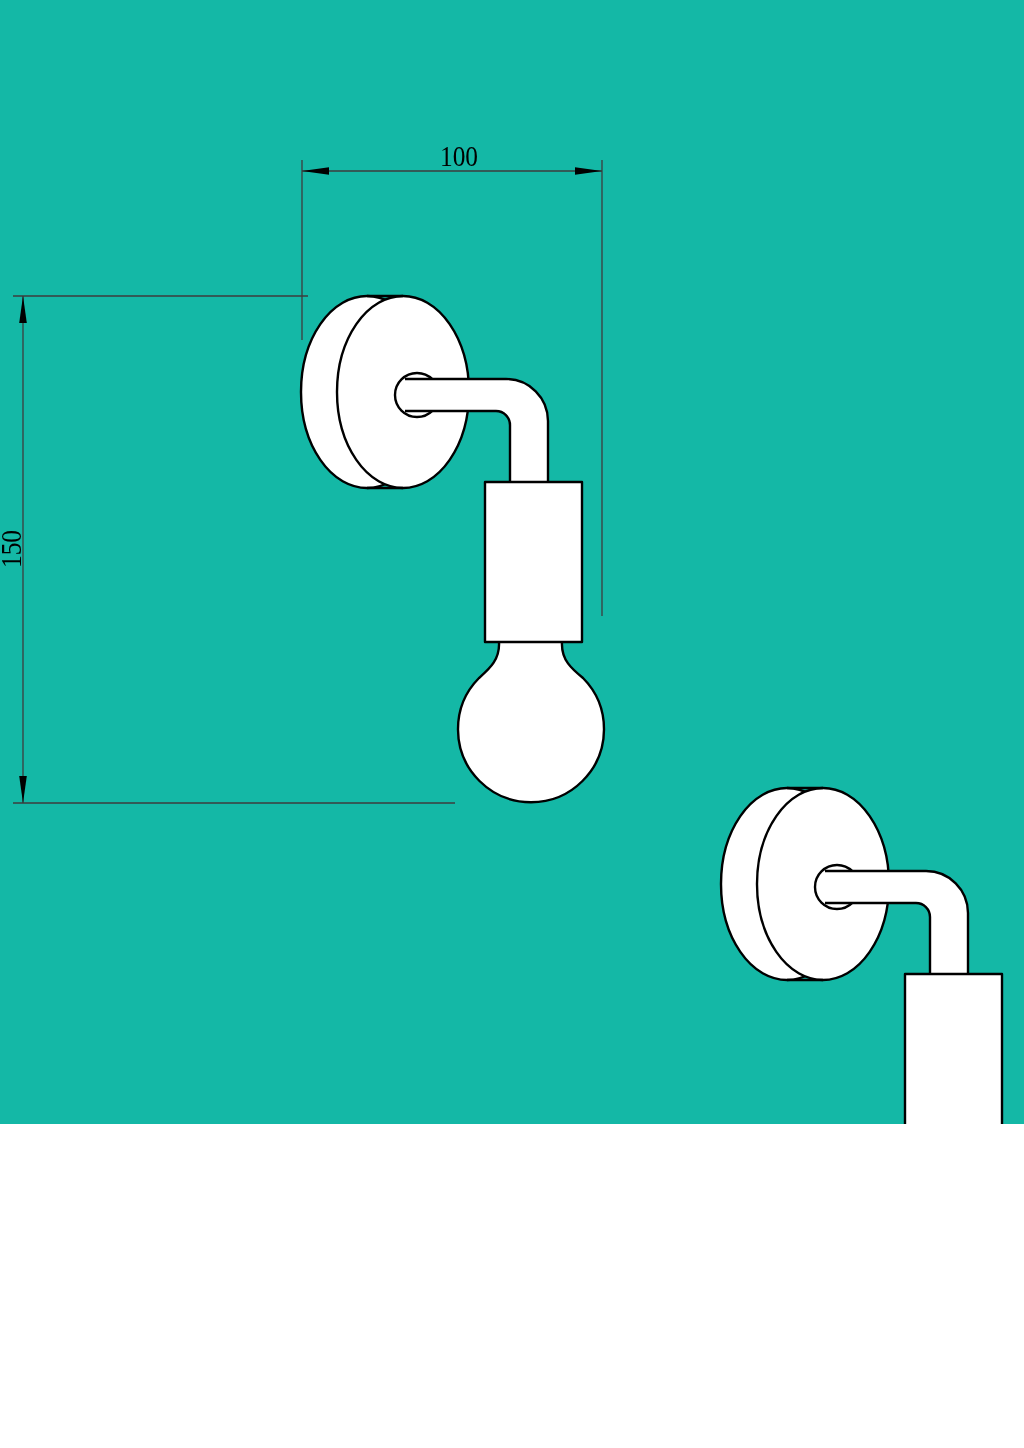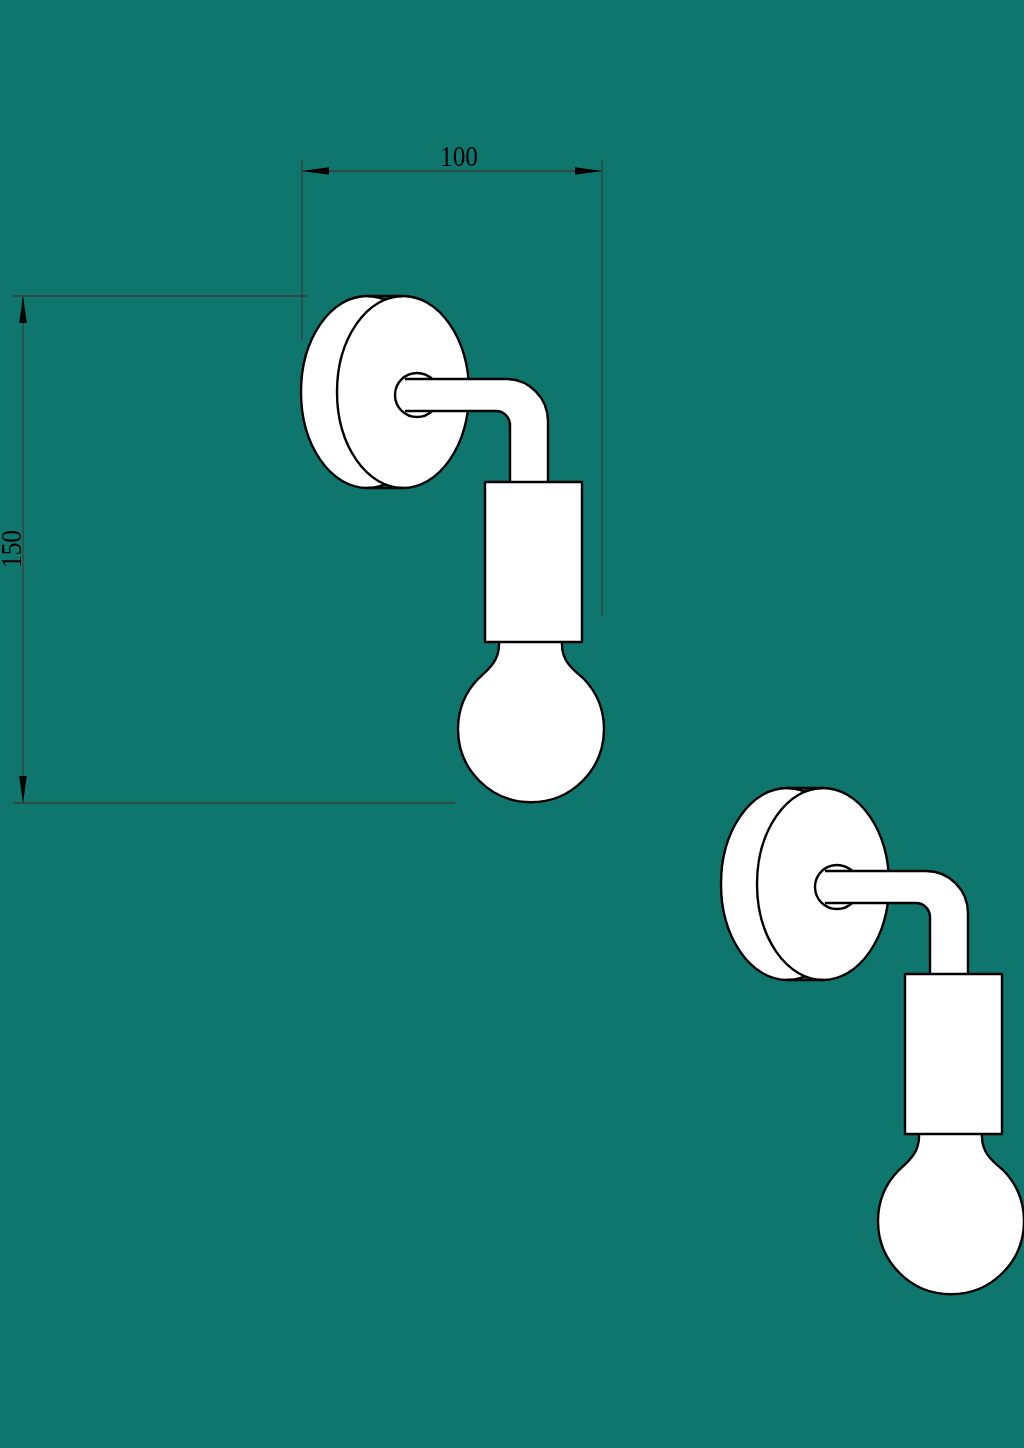--- a/index.html
+++ b/index.html
@@ -2,22 +2,22 @@
 <html><head>
 <meta charset="utf-8">
 <style>
   html, body {
     margin: 0;
     padding: 0;
     background: #ffffff;
   }
   .canvas-wrap {
     width: 1024px;
-    height: 1448px;
-    background: #0f766e;
+    height: 1124px;
+    background: #14b8a6;
     position: relative;
   }
   svg { display: block; }
 
   
   .part {
     fill: #ffffff;
     stroke: #000000;
     stroke-width: 2.4;
     stroke-linecap: butt;

